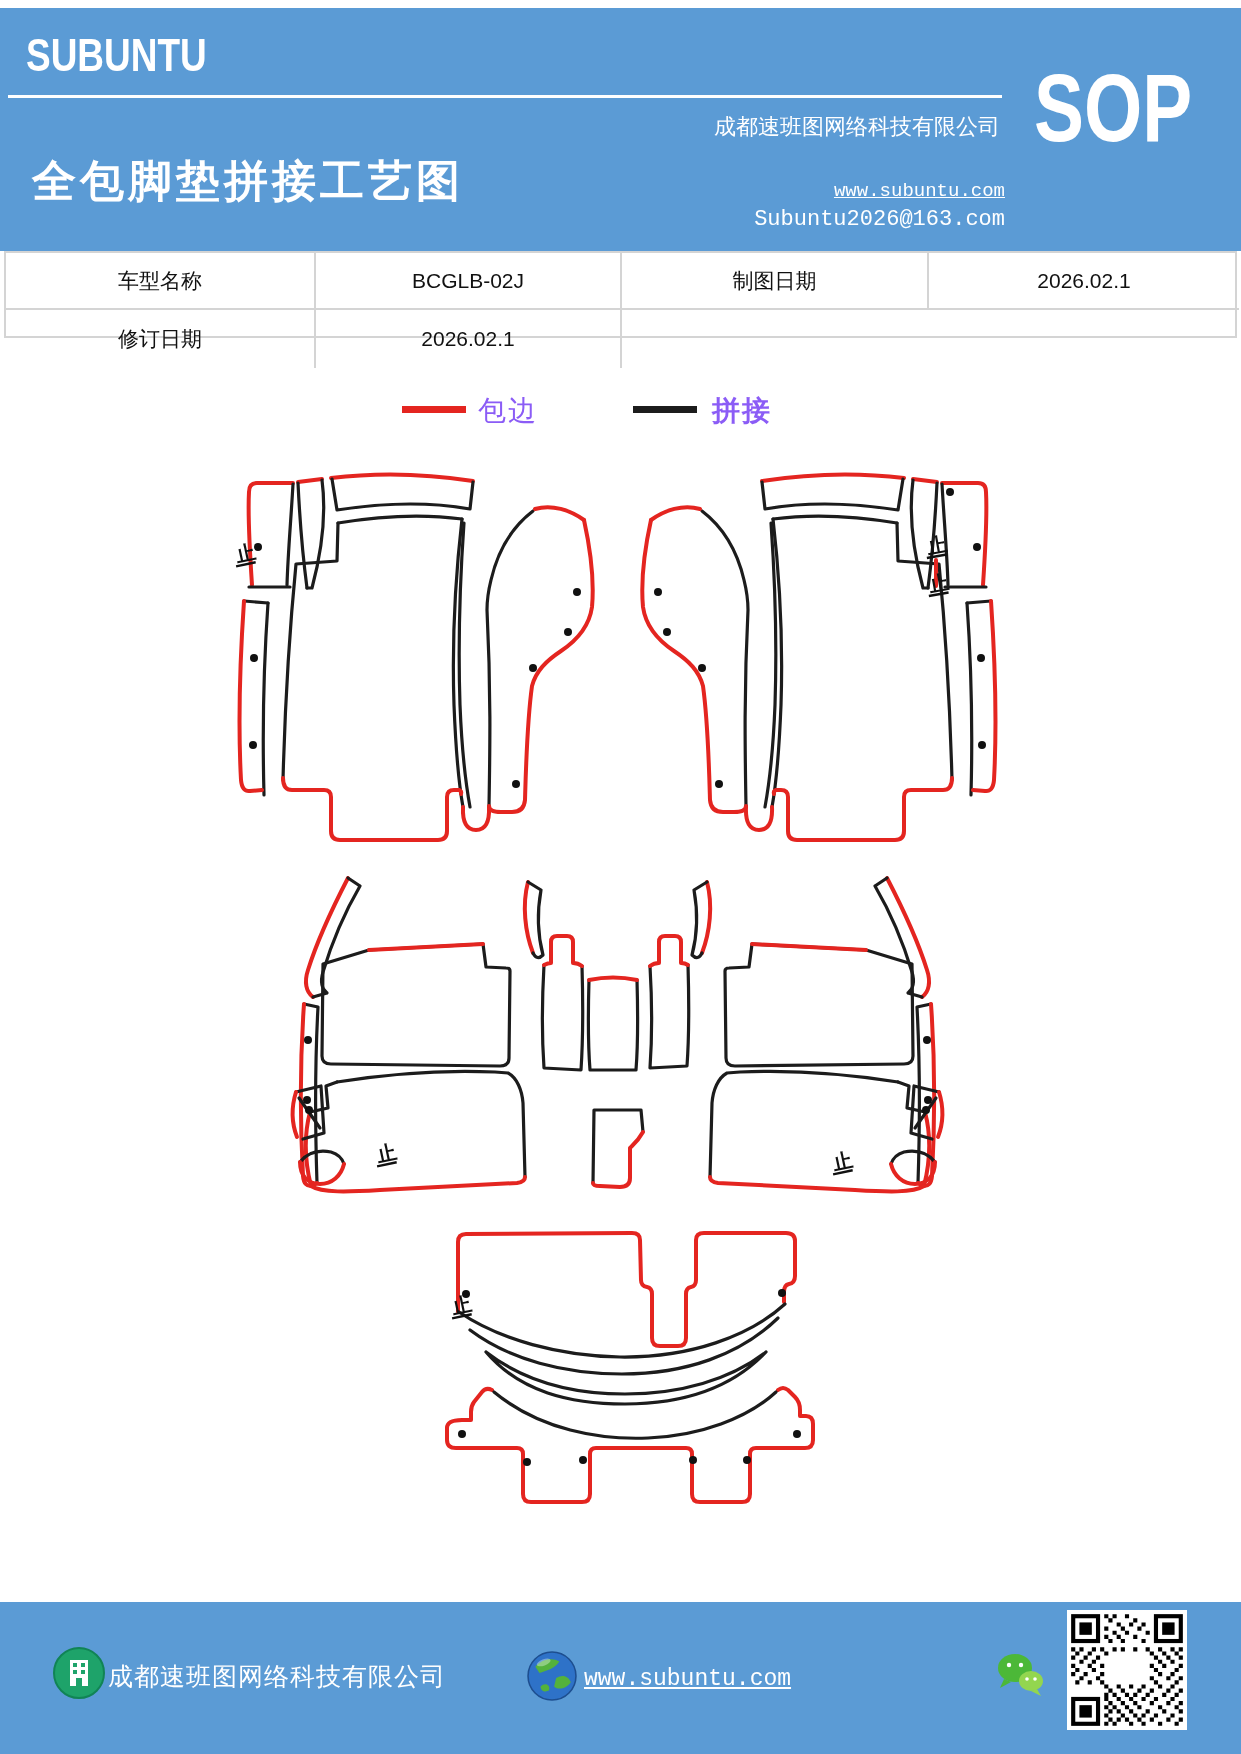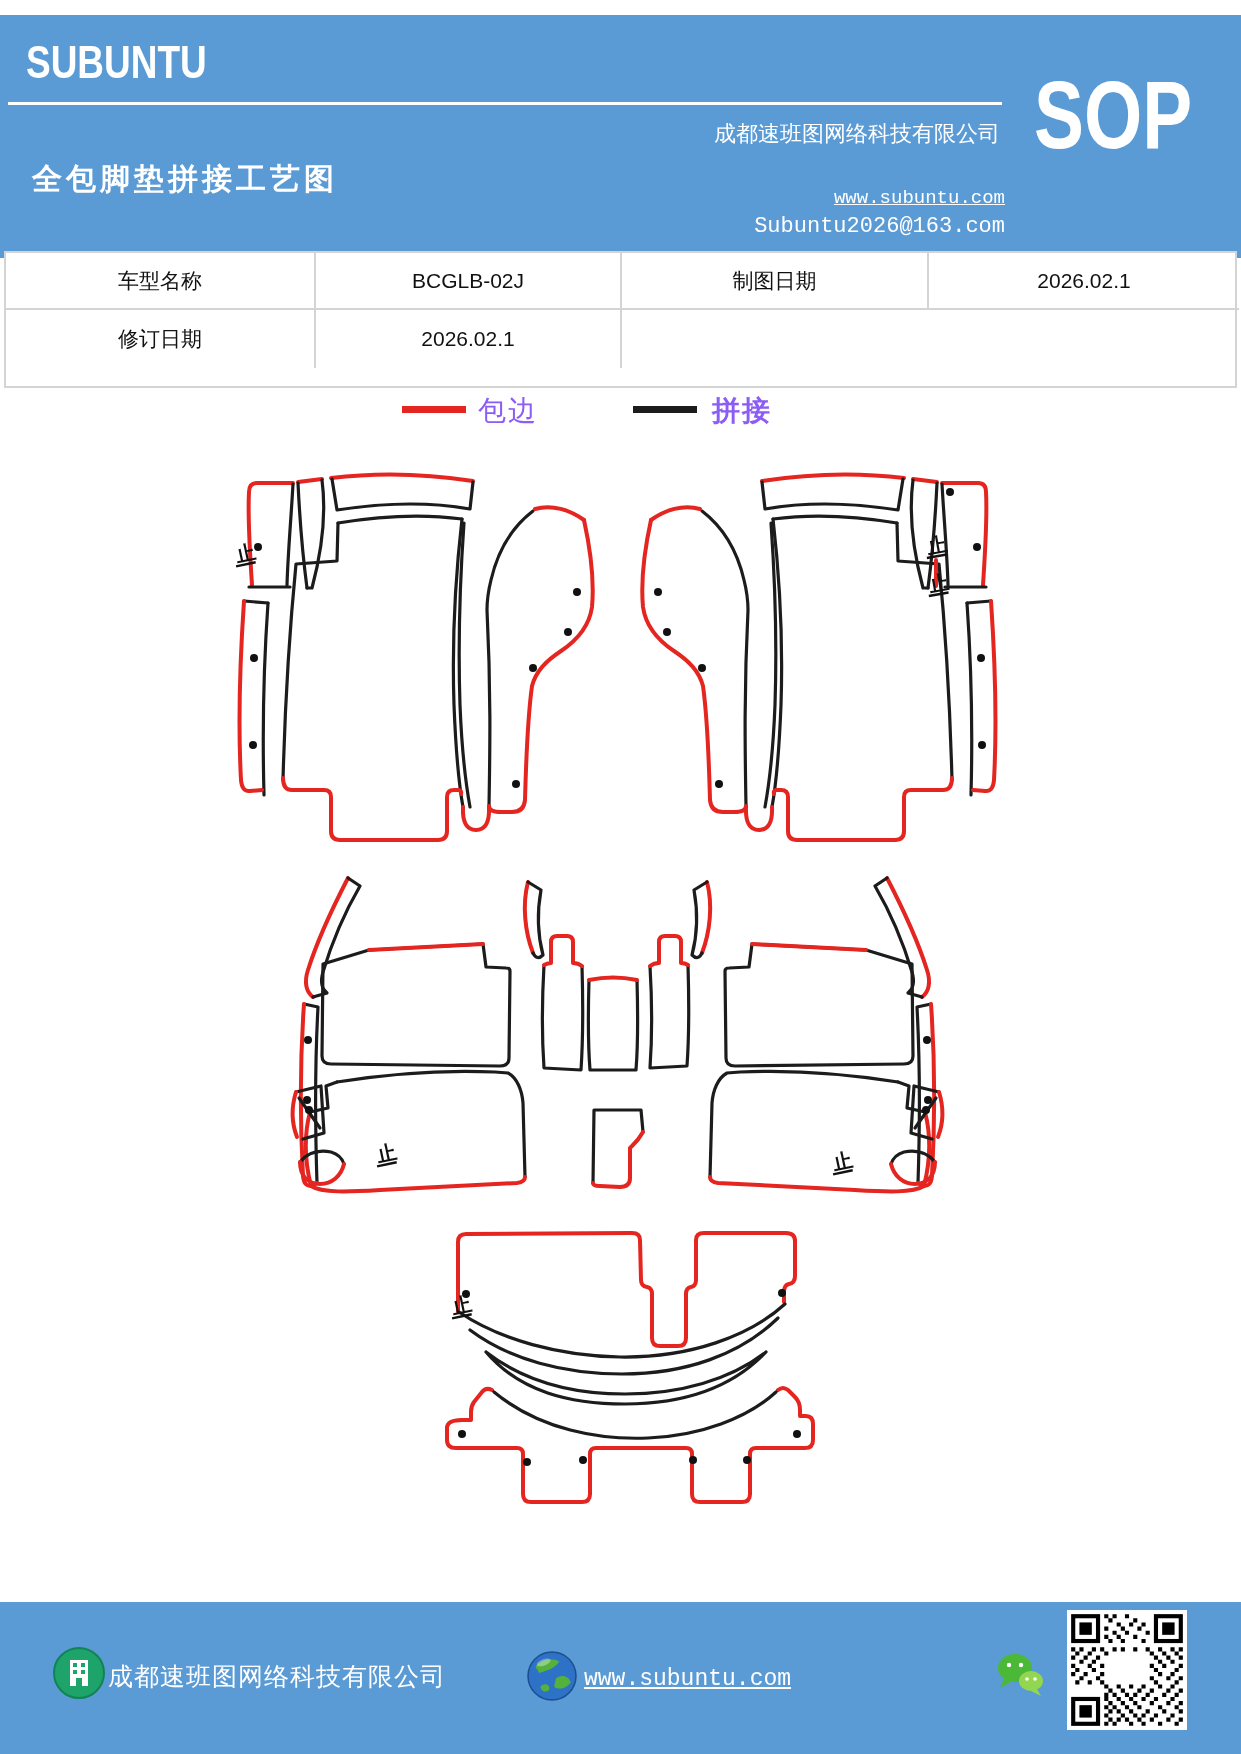--- a/index.html
+++ b/index.html
@@ -3,35 +3,35 @@
 <meta charset="utf-8">
 <style>
   :root{
     --page-blue:#5b9bd5; --accent-red:#e42520; --line-black:#1c1c1c; --table-border:#d4d4d4;
   }
   *{margin:0;padding:0;box-sizing:border-box;}
   body{background:#888;font-family:"Liberation Sans",sans-serif;}
   .page{position:relative;width:1241px;height:1754px;background:#fff;margin:0 auto;overflow:hidden;}
 
   
-  .header{position:absolute;left:0;top:15px;width:1241px;height:243px;background:var(--page-blue);}
+  .header{position:absolute;left:0;top:8px;width:1241px;height:243px;background:var(--page-blue);}
   .logo{position:absolute;left:26px;top:22px;color:#fff;font-size:42px;font-weight:bold;
         letter-spacing:0px;transform:scale(.88,1.08);transform-origin:left top;}
   .header-rule{position:absolute;left:8px;top:87px;width:994px;height:3px;background:#fff;}
   .header-company{position:absolute;left:560px;top:104px;width:440px;text-align:right;color:#fff;font-size:22px;}
-  .doc-title{position:absolute;left:32px;top:144px;color:#fff;font-size:30px;font-weight:bold;letter-spacing:4px;text-align:right;}
+  .doc-title{position:absolute;left:32px;top:144px;color:#fff;font-size:44px;font-weight:bold;letter-spacing:4px;text-align:right;}
   .header-site{position:absolute;left:800px;top:172px;width:205px;text-align:right;color:#fff;
         font-family:"Liberation Mono",monospace;font-size:19px;text-decoration:underline;cursor:pointer;}
   .header-mail{position:absolute;left:740px;top:199px;width:265px;text-align:right;color:#fff;
         font-family:"Liberation Mono",monospace;font-size:22px;}
   .sop{position:absolute;left:1034px;top:52px;color:#fff;font-size:96px;font-weight:bold;line-height:1;
         transform:scale(.78,1);transform-origin:left top;letter-spacing:0;}
 
   
-  .info-table{position:absolute;left:4px;top:251px;width:1233px;height:137px;
+  .info-table{position:absolute;left:4px;top:251px;width:1233px;height:87px;
         display:grid;grid-template-columns:310px 306px 307px 310px;grid-template-rows:57px 58px;
         border:2px solid var(--table-border);background:#fff;}
   .info-table .cell{border-right:2px solid var(--table-border);border-bottom:2px solid var(--table-border);
         display:flex;align-items:center;justify-content:center;font-size:21px;color:#111;}
   .info-table .cell:nth-child(4n){border-right:none;}
   .info-table .cell:nth-child(n+5){border-bottom:none;text-align:right;}
 
   
   .legend-swatch{position:absolute;height:7px;width:64px;top:406px;}
   .legend-swatch.red{left:402px;background:var(--accent-red);}

